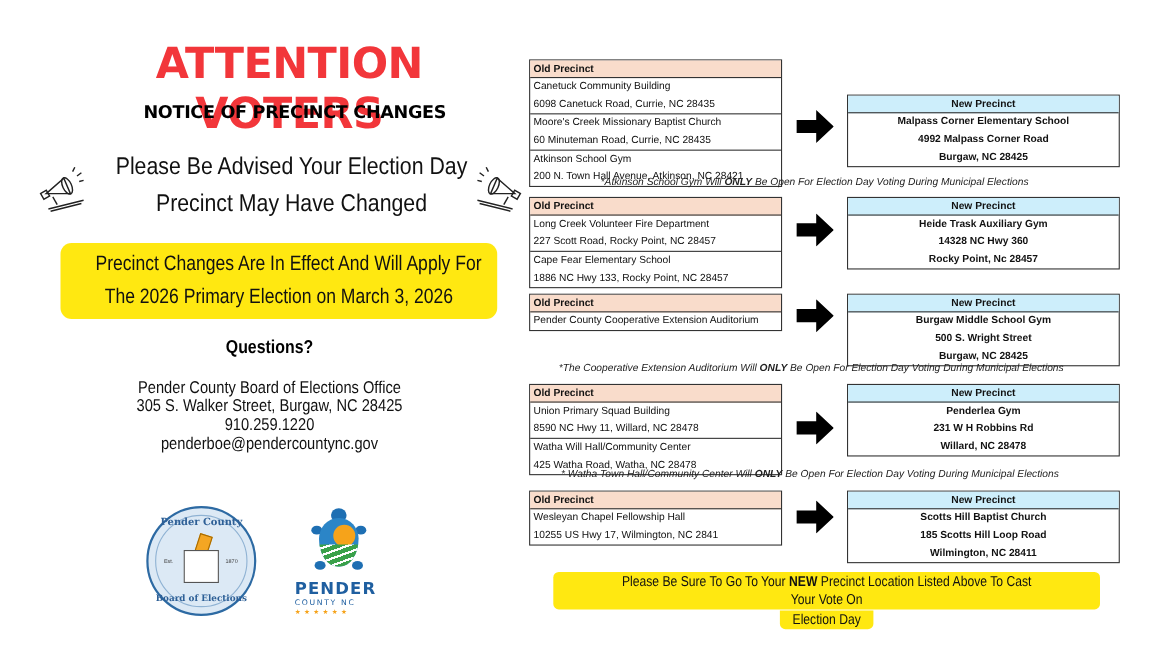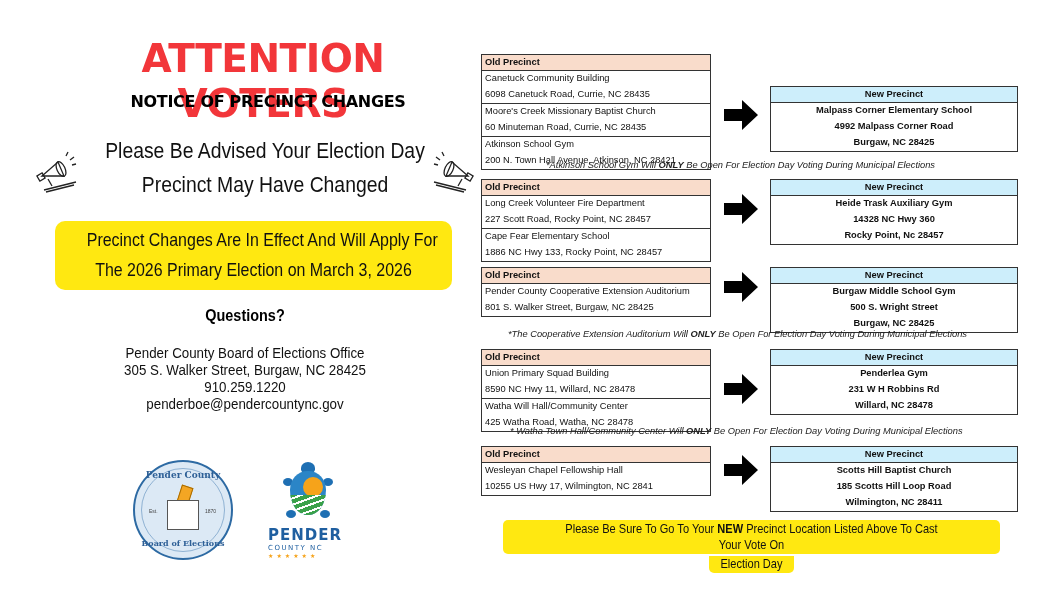--- a/index.html
+++ b/index.html
@@ -183,21 +183,20 @@
   <div class="row hdr-new">New Precinct</div>
   <div class="row">Heide Trask Auxiliary Gym</div>
   <div class="row">14328 NC Hwy 360</div>
   <div class="row">Rocky Point, Nc 28457</div>
 </div>
 
 <div class="tbl old" style="left:481px; top:267px;">
   <div class="row hdr-old">Old Precinct</div>
   <div class="grp">
     <div class="row">Pender County Cooperative Extension Auditorium</div>
-    <div class="row">801 S. Walker Street, Burgaw, NC 28425</div>
   </div>
 </div>
 <svg class="arrow" style="left:724px; top:272px;" viewBox="0 0 34 30">
     <path d="M0 9 H18 V0 L34 15 L18 30 V21 H0 Z" fill="#000"></path>
   </svg>
 <div class="tbl new" style="left:770px; top:267px;">
   <div class="row hdr-new">New Precinct</div>
   <div class="row">Burgaw Middle School Gym</div>
   <div class="row">500 S. Wright Street</div>
   <div class="row">Burgaw, NC 28425</div>

